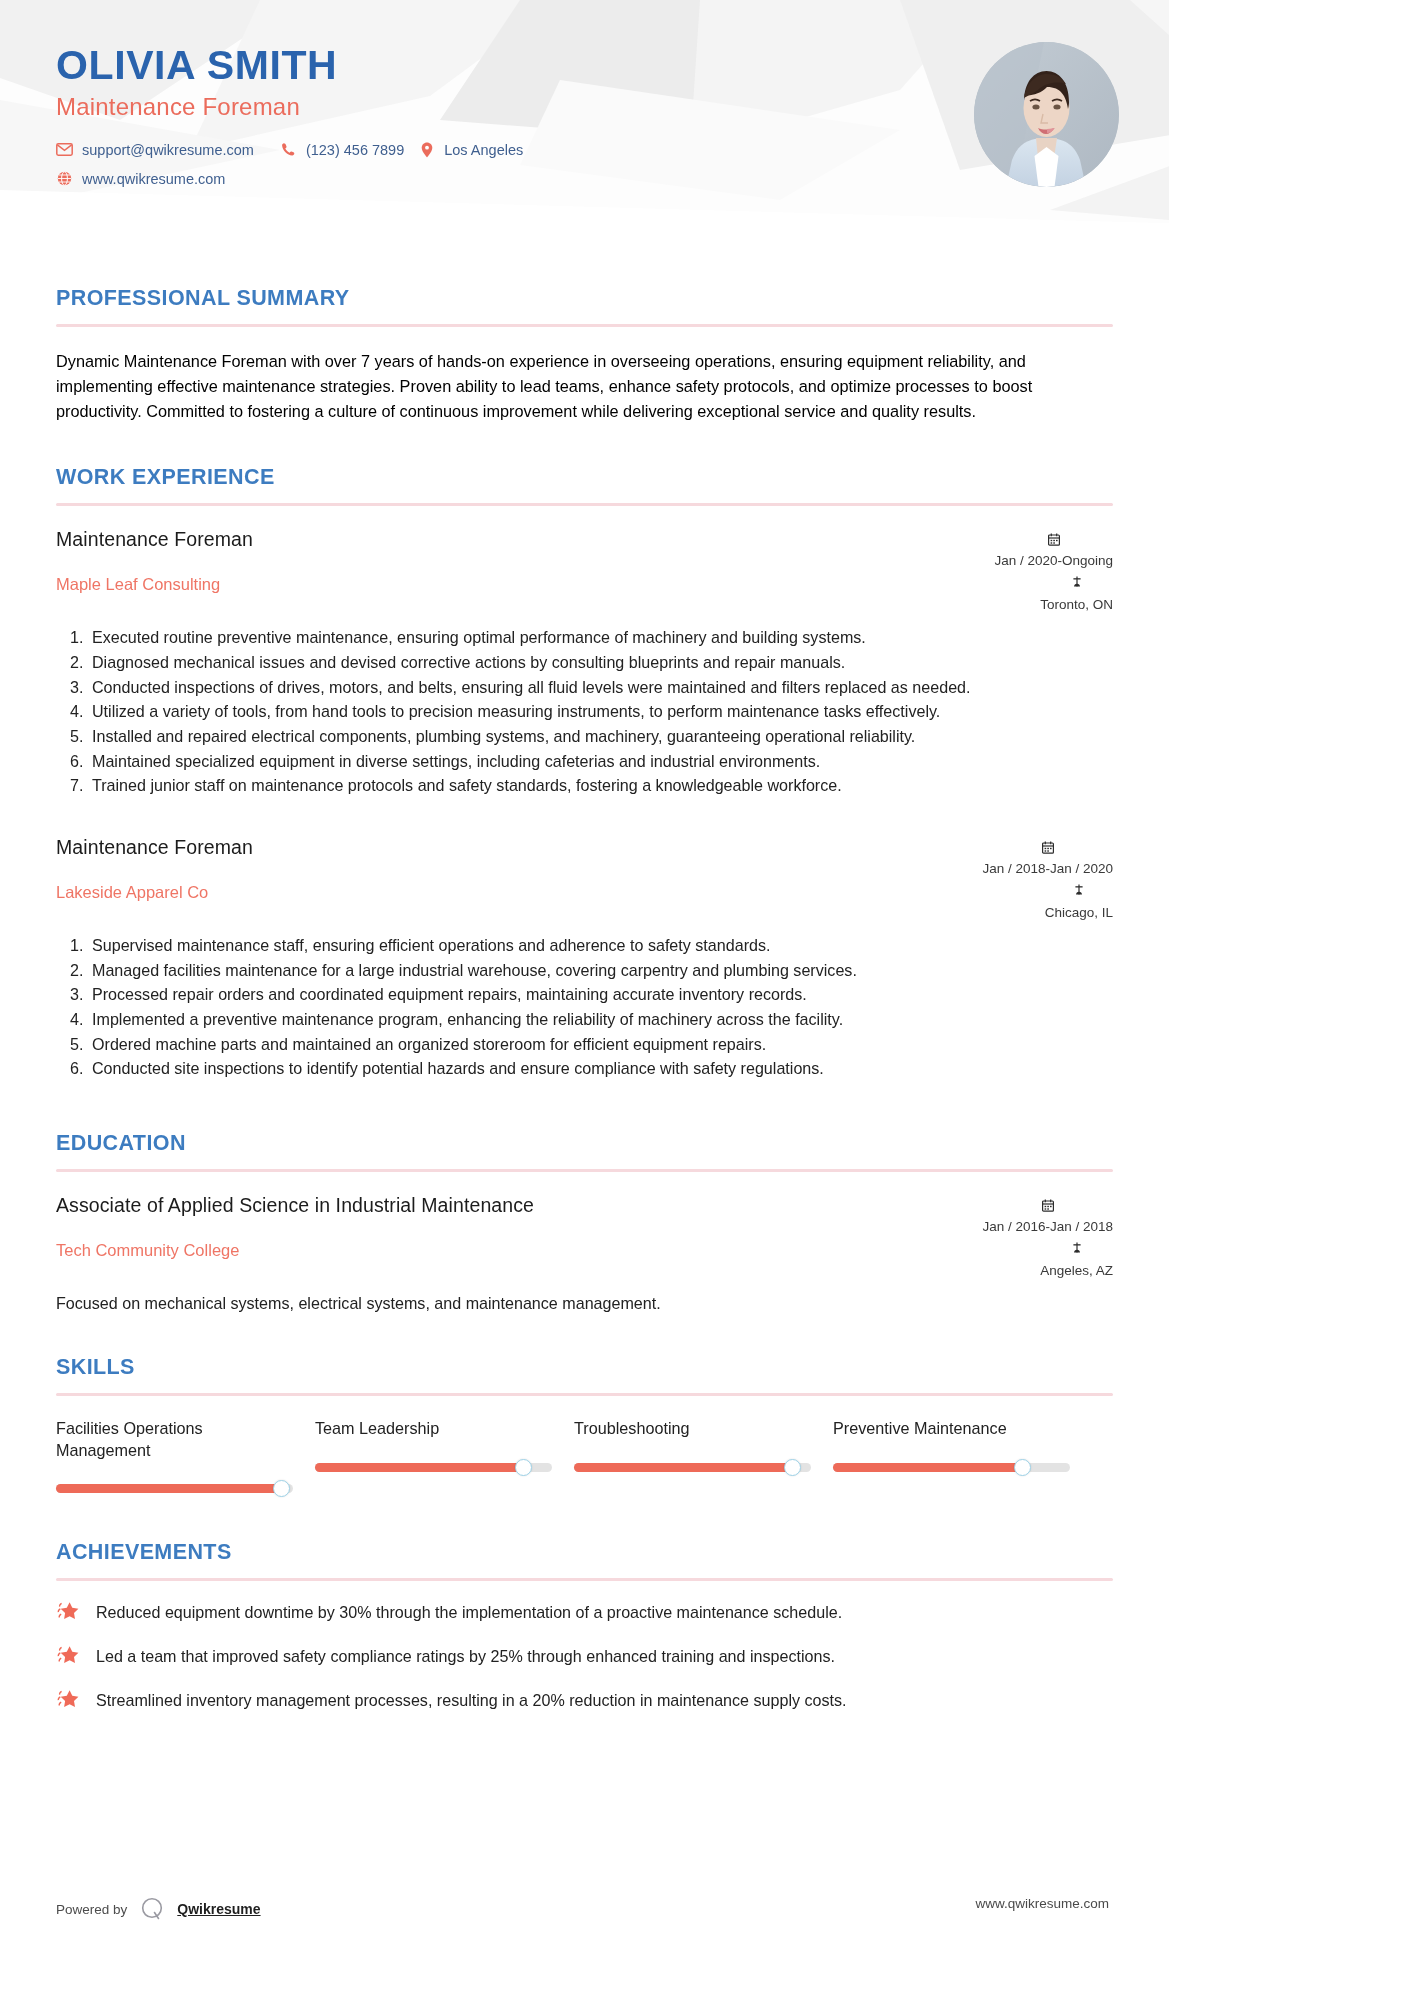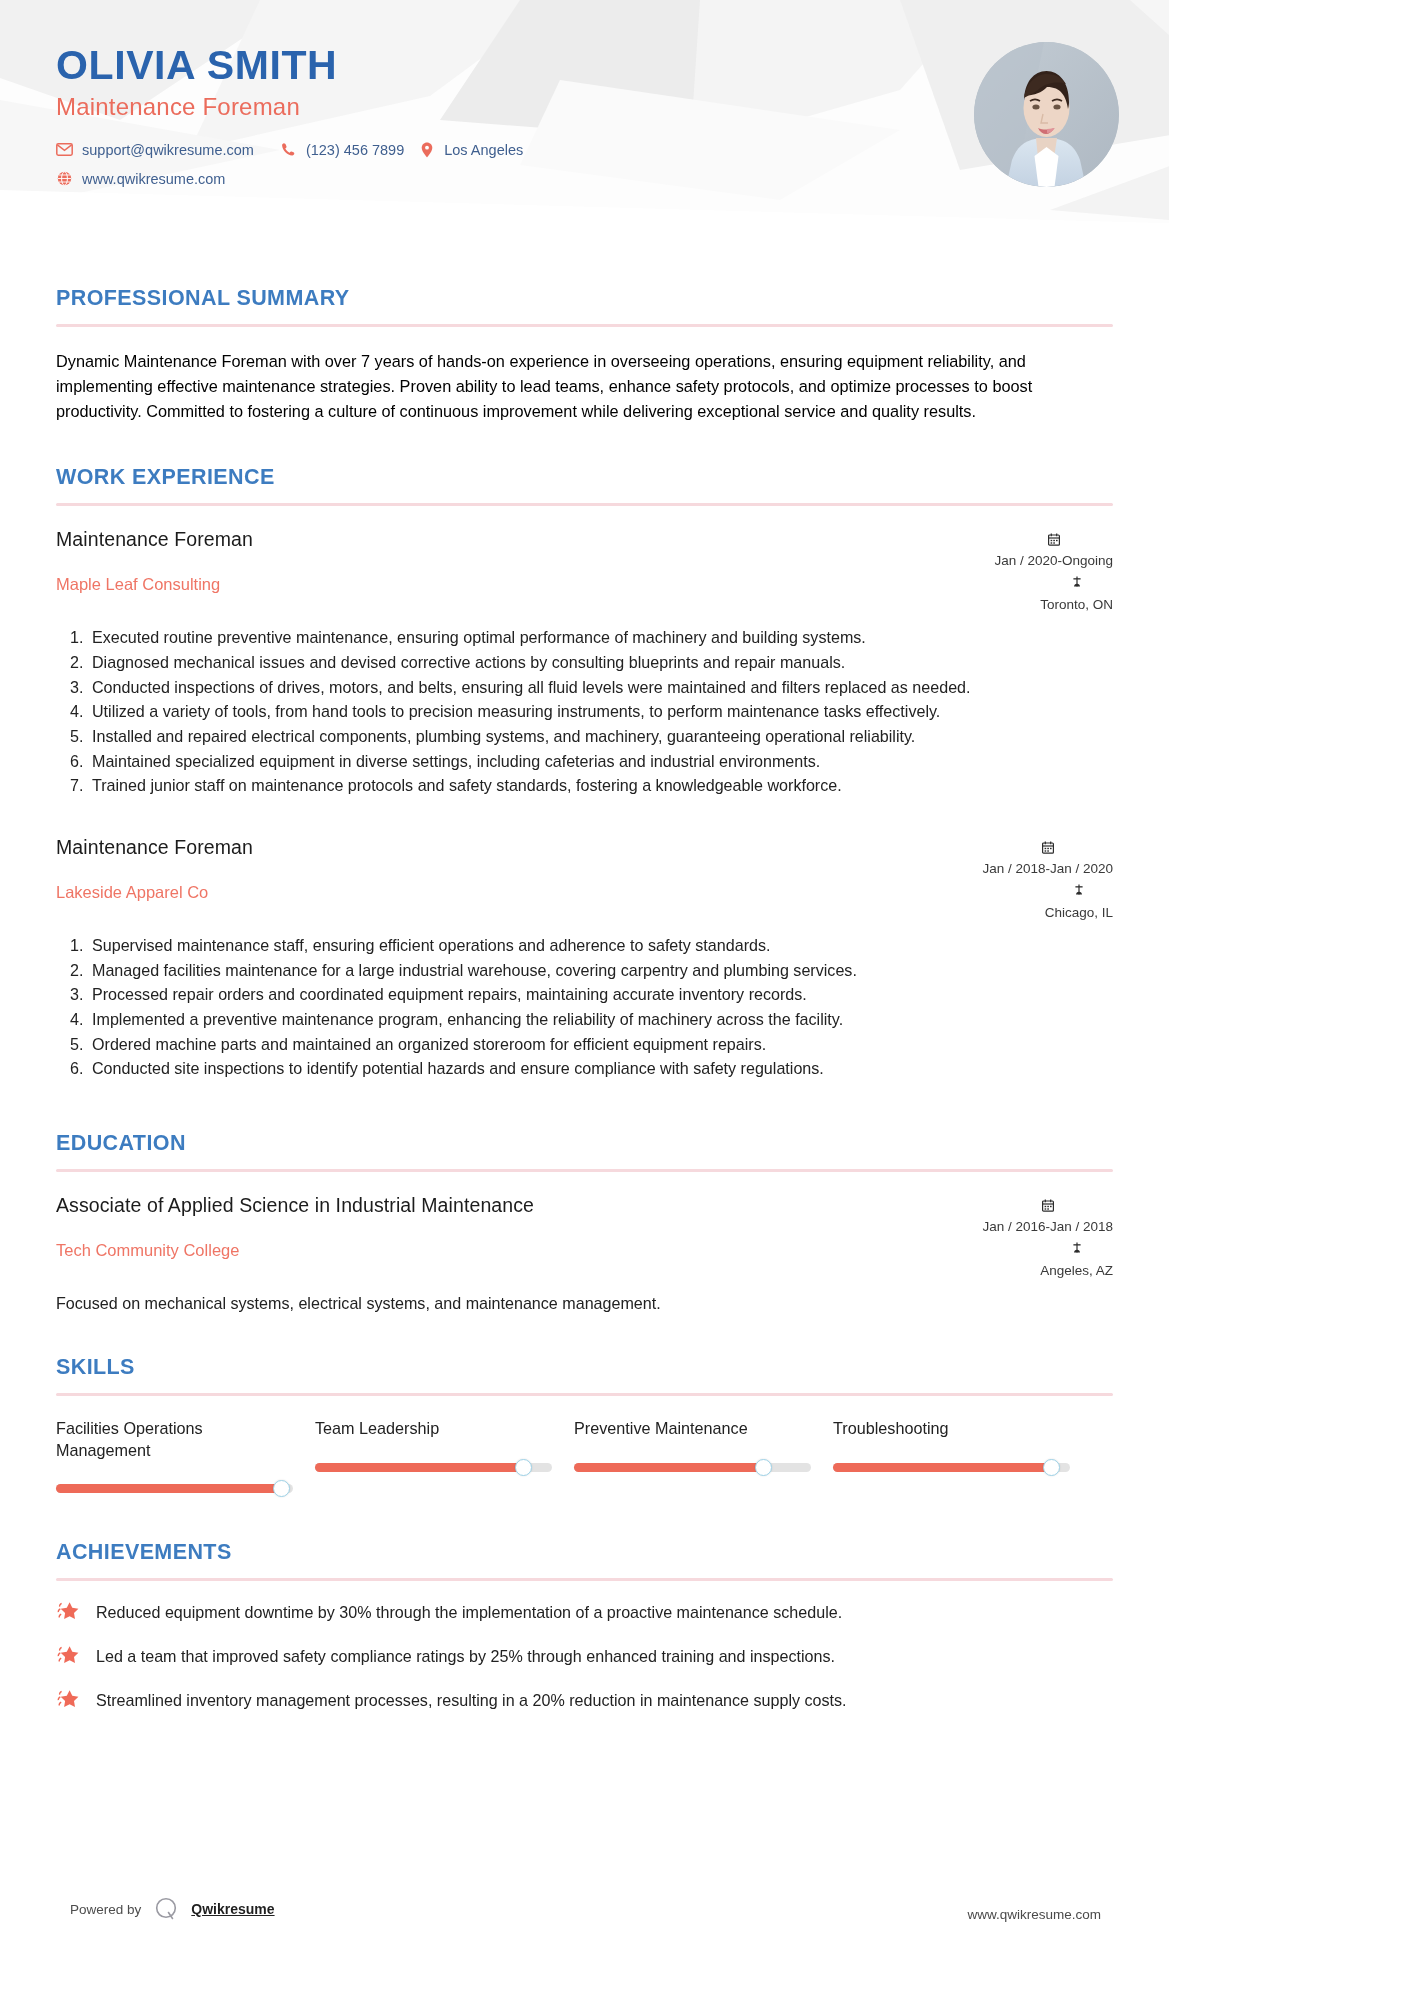--- a/index.html
+++ b/index.html
@@ -238,27 +238,26 @@
   .ach-ico svg { display: block; }
   .ach-text {
     font-size: 16.1px;
     color: #222222;
     line-height: 1.4;
   }
 
   
   .footer {
     position: absolute;
-    left: 0; right: 12px;
+    left: 0; right: 4px;
     bottom: 68px;
     padding: 0 56px;
     display: flex;
     justify-content: space-between;
-    align-items: flex-end;
-    margin-left: 14px;
+    align-items: flex-start;
   }
   .pw {
     display: flex;
     align-items: center;
     gap: 12px;
   }
   .pw-label { font-size: 13.5px; color: #4c4c4c; }
   .pw-logo { width: 26px; height: 26px; display:inline-flex; color:#9a9aa2; }
   .pw-logo svg { display:block; }
   .pw-brand {
@@ -535,34 +534,34 @@
         <div class="skill">
           <div class="skill-name">Team Leadership</div>
           <div class="skill-bar-wrap">
             <div class="skill-track">
               <div class="skill-fill" style="width: 88%;"></div>
               <div class="skill-knob" style="left: 88%;"></div>
             </div>
           </div>
         </div>
         <div class="skill">
+          <div class="skill-name">Troubleshooting</div>
+          <div class="skill-bar-wrap">
+            <div class="skill-track">
+              <div class="skill-fill" style="width: 92%;"></div>
+              <div class="skill-knob" style="left: 92%;"></div>
+            </div>
+          </div>
+        </div>
+        <div class="skill">
           <div class="skill-name">Preventive Maintenance</div>
           <div class="skill-bar-wrap">
             <div class="skill-track">
               <div class="skill-fill" style="width: 80%;"></div>
               <div class="skill-knob" style="left: 80%;"></div>
-            </div>
-          </div>
-        </div>
-        <div class="skill">
-          <div class="skill-name">Troubleshooting</div>
-          <div class="skill-bar-wrap">
-            <div class="skill-track">
-              <div class="skill-fill" style="width: 92%;"></div>
-              <div class="skill-knob" style="left: 92%;"></div>
             </div>
           </div>
         </div>
       </div>
     </div>
 
     <div class="section sp-ach">
       <div class="sec-title">ACHIEVEMENTS</div>
       <div class="sec-rule"></div>
 

